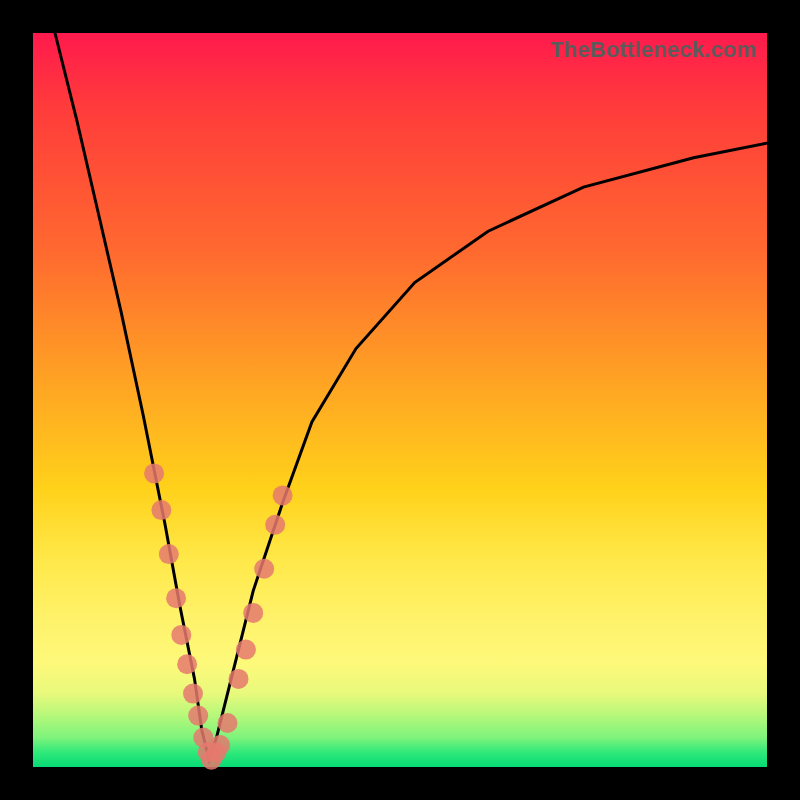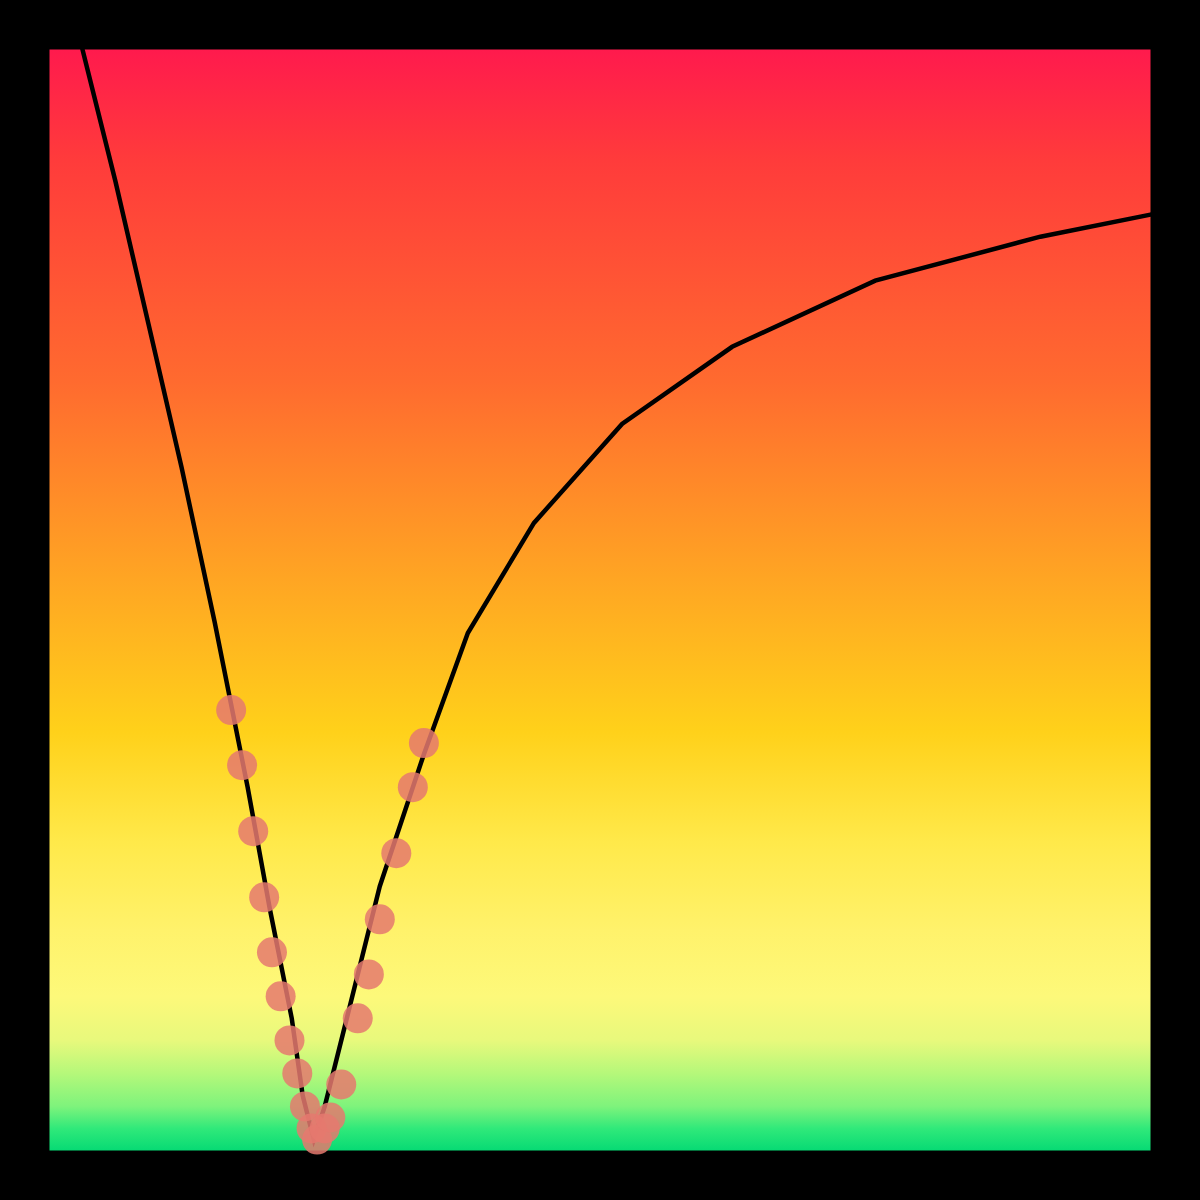--- a/index.html
+++ b/index.html
@@ -71,20 +71,21 @@
     fill: #e5796f;
     opacity: 0.85;
   }
 </style>
 </head>
 <body>
 
 <div class="frame">
   <div class="plot">
 
+    <div class="watermark">TheBottleneck.com</div>
 
     <svg class="curve" viewBox="0 0 734 734">
       <path class="curve-path" d="M22.0 0.0 L44.0 88.1 L66.1 183.5 L88.1 278.9 L110.1 381.7 L132.1 491.8 L146.8 572.5 L161.5 645.9 L168.8 697.3 L176.2 726.7 L183.5 704.6 L198.2 645.9 L220.2 557.8 L249.6 469.8 L278.9 389.0 L323.0 315.6 L381.7 249.6 L455.1 198.2 L550.5 154.1 L660.6 124.8 L734.0 110.1" id="curvePath" stroke="#000000"></path>
       <g id="markerGroup">
           <circle cx="121.1" cy="440.4" r="10" class="marker" fill="#e5796f"></circle>
           <circle cx="128.4" cy="477.1" r="10" class="marker" fill="#e5796f"></circle>
           <circle cx="135.8" cy="521.1" r="10" class="marker" fill="#e5796f"></circle>
           <circle cx="143.1" cy="565.2" r="10" class="marker" fill="#e5796f"></circle>
           <circle cx="148.3" cy="601.9" r="10" class="marker" fill="#e5796f"></circle>
           <circle cx="154.1" cy="631.2" r="10" class="marker" fill="#e5796f"></circle>

